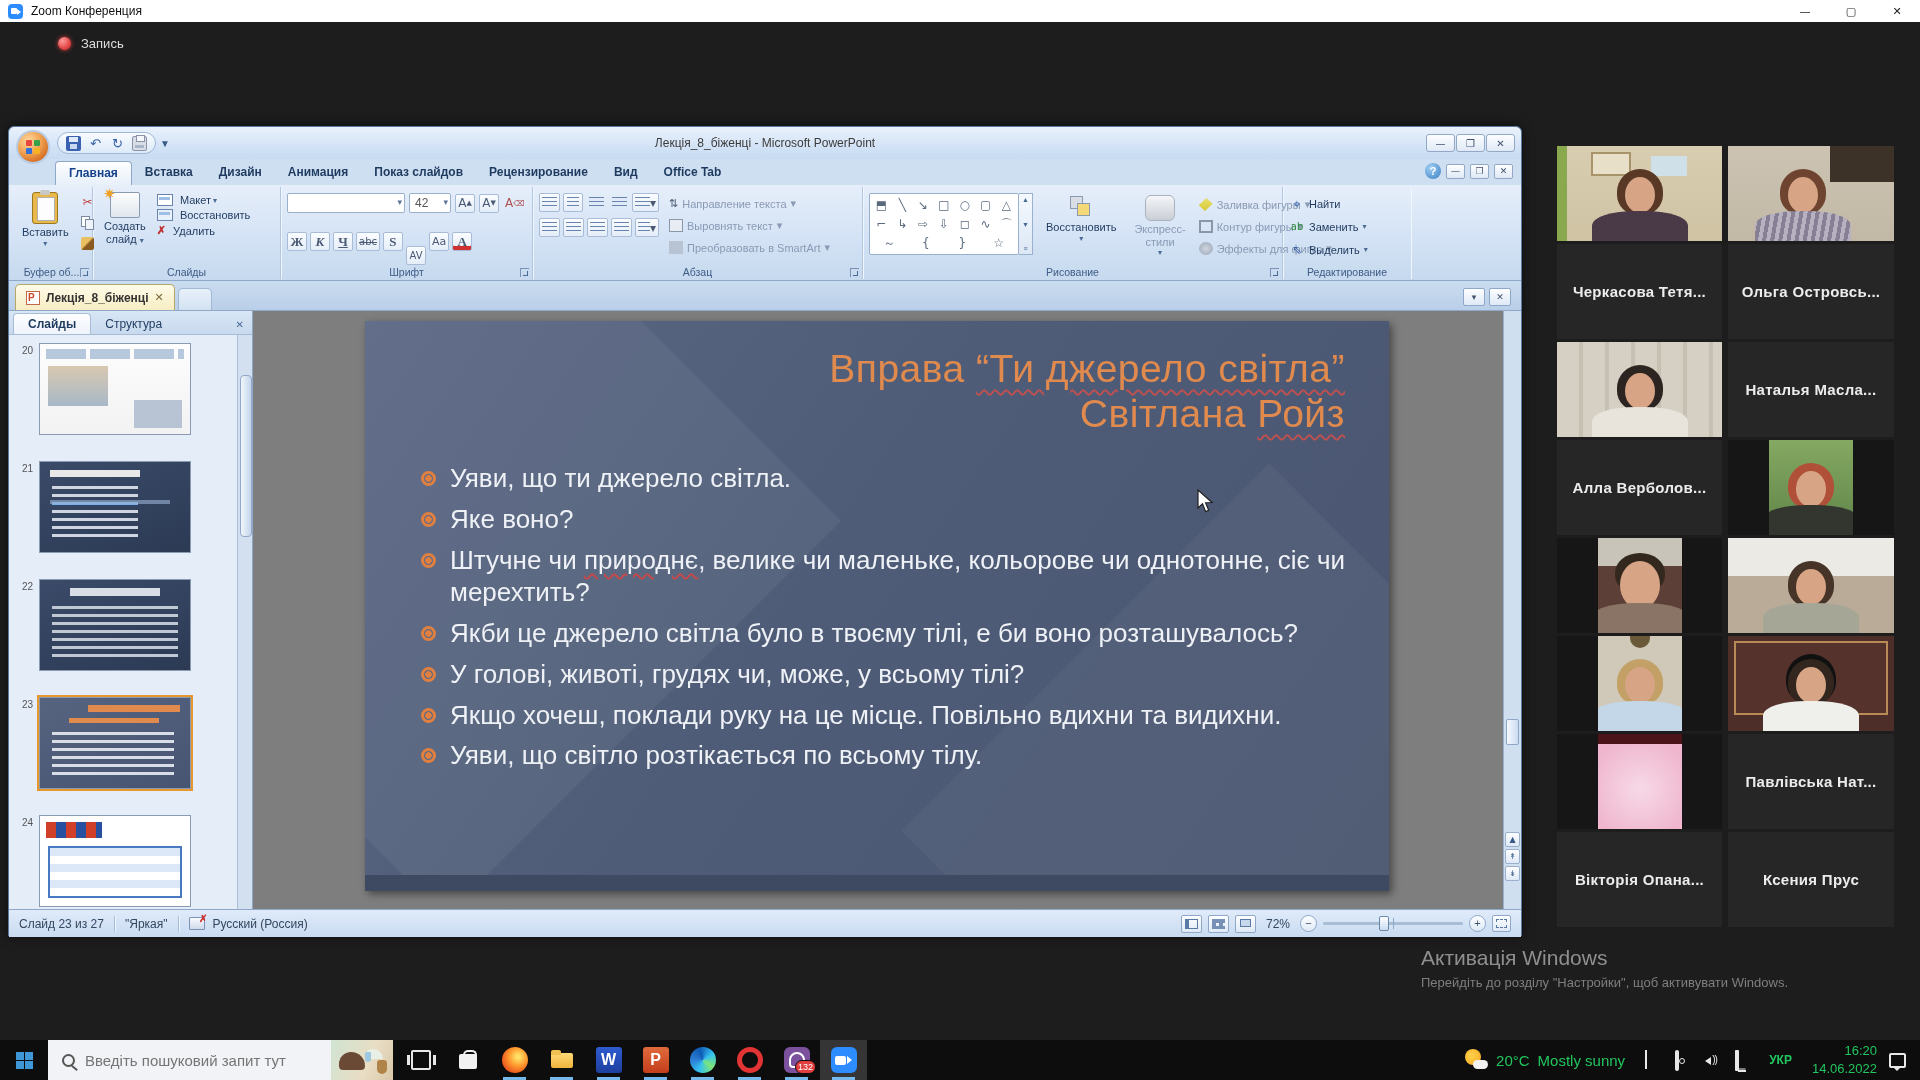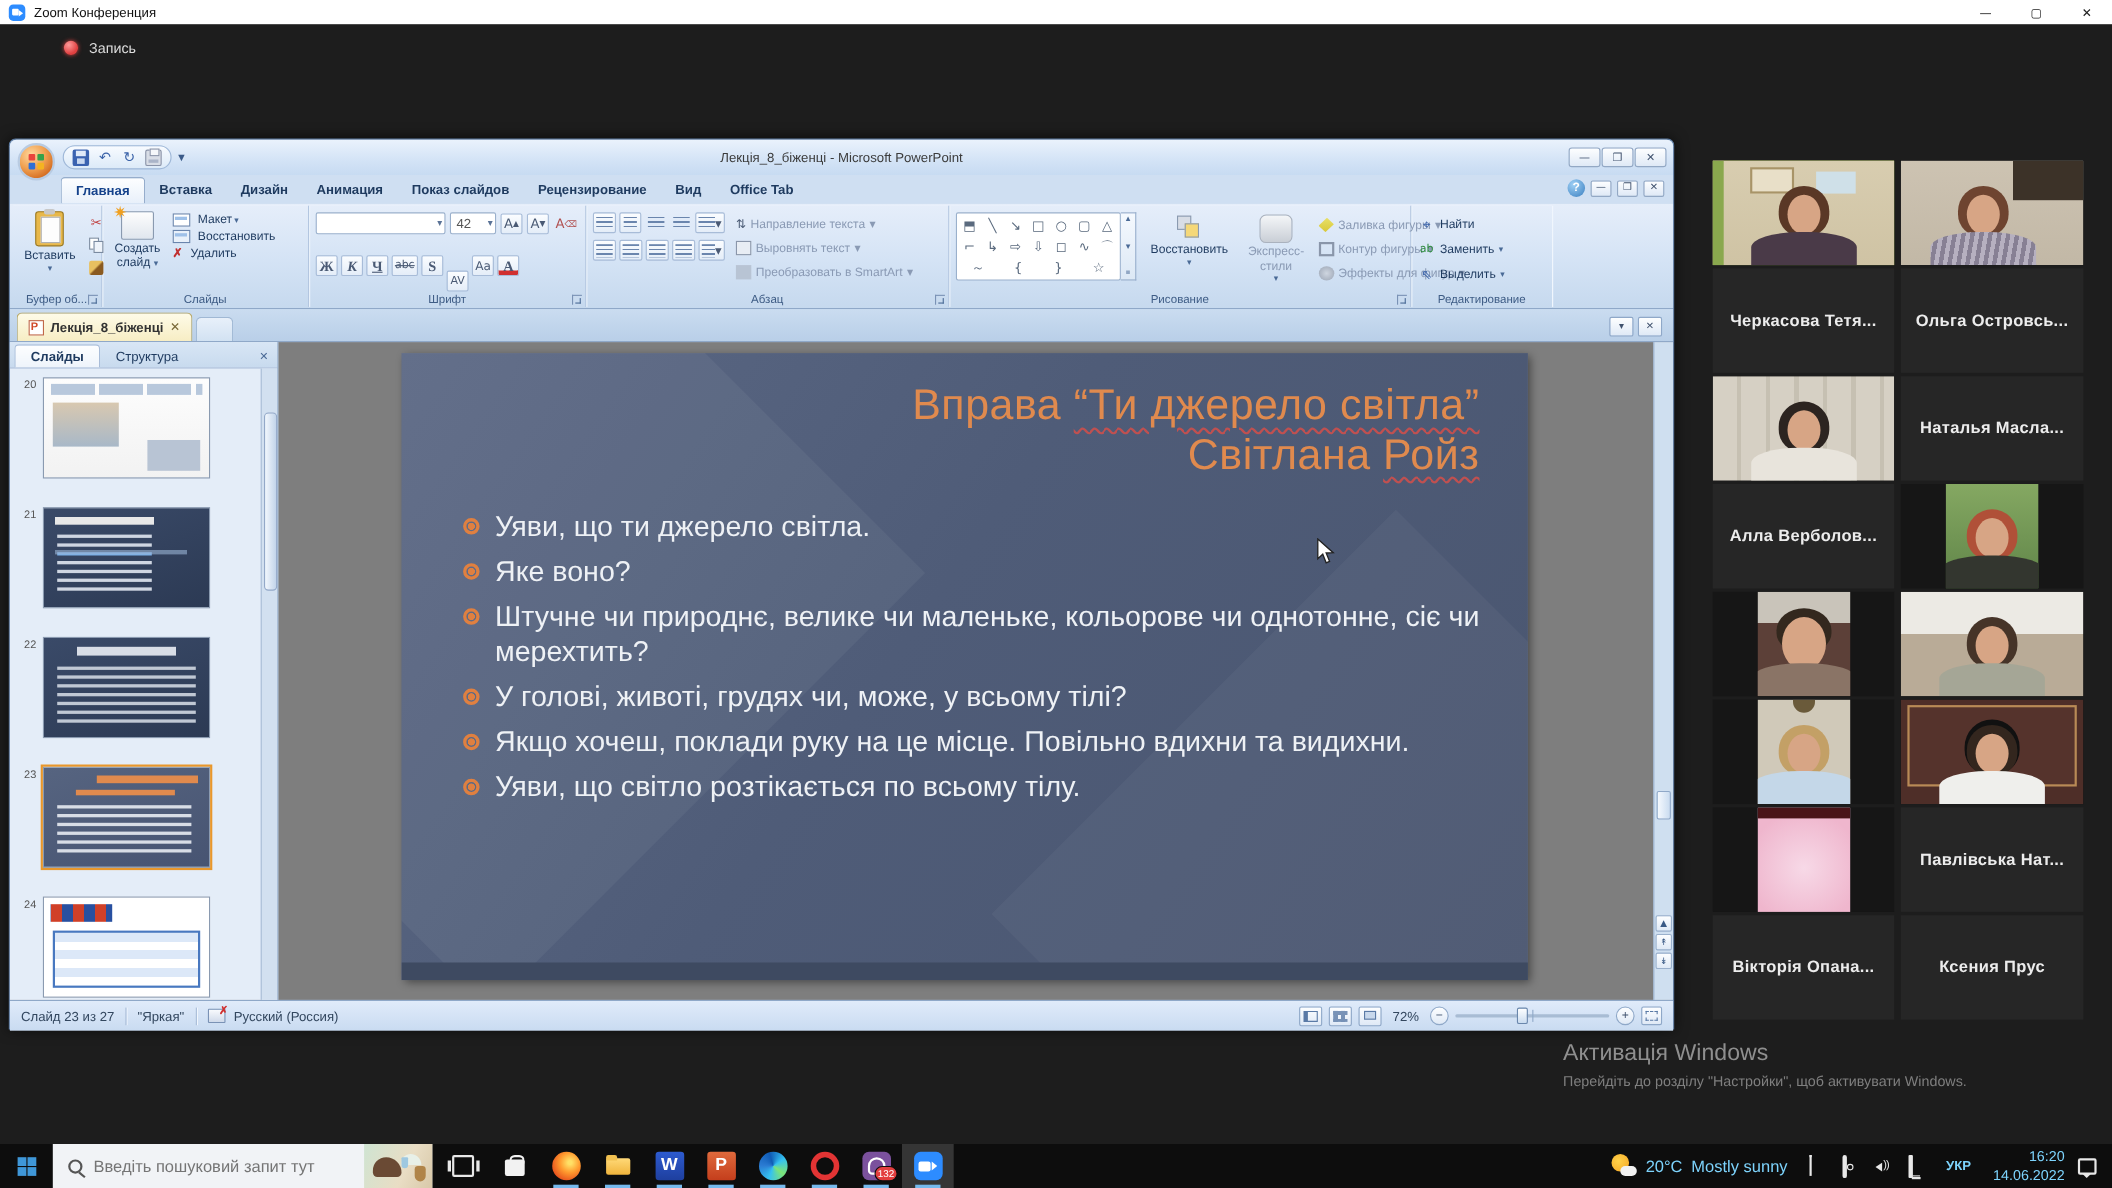--- a/index.html
+++ b/index.html
@@ -139,21 +139,21 @@
   .mainarea{flex:1;position:relative;overflow:hidden;}
   .slide{position:absolute;left:112px;top:10px;width:1024px;height:570px;background:linear-gradient(125deg,#5b6884 0%,#4f5c78 45%,#4a5670 100%);box-shadow:3px 3px 8px rgba(0,0,0,.45);overflow:hidden;}
   .slide::before{content:"";position:absolute;left:-200px;top:-80px;width:560px;height:560px;background:rgba(255,255,255,.05);transform:rotate(45deg);}
   .slide::after{content:"";position:absolute;right:-140px;bottom:-200px;width:520px;height:520px;background:rgba(255,255,255,.04);transform:rotate(45deg);}
   .slide-bottom{position:absolute;left:0;right:0;bottom:0;height:16px;background:#3e4a61;z-index:2;}
   .slide-title{position:relative;z-index:3;text-align:right;padding:26px 44px 0 0;color:#e08a4e;font-size:39px;line-height:1.15;letter-spacing:.5px;}
   .squig{text-decoration:underline;text-decoration-style:wavy;text-decoration-color:#c05050;text-decoration-thickness:1.5px;text-underline-offset:7px;}
   .bullets{position:relative;z-index:3;margin:26px 40px 0 56px;}
   .bullet{display:flex;margin-bottom:9px;color:#eef1f5;font-size:26px;line-height:1.23;}
   .bmark{flex:0 0 15px;height:15px;margin:8px 14px 0 0;border:3px solid #e08040;border-radius:50%;background:radial-gradient(circle,#e08040 0 3px,transparent 3.5px);}
-  .sq{text-decoration-style:wavy;text-decoration-color:#c84848;text-decoration-thickness:1.5px;text-underline-offset:4px;}
+  .sq{text-decoration:underline;text-decoration-style:wavy;text-decoration-color:#c84848;text-decoration-thickness:1.5px;text-underline-offset:4px;}
   .main-scroll{position:absolute;right:0;top:0;bottom:0;width:18px;background:#cfdff0;border-left:1px solid #9ab0cc;}
   .ms-thumb{position:absolute;left:2px;top:408px;width:13px;height:26px;background:linear-gradient(90deg,#f5f9fe,#cadcf0);border:1px solid #8fa8c8;border-radius:2px;}
   .ms-btns{position:absolute;left:0;right:0;bottom:28px;display:flex;flex-direction:column;align-items:center;gap:2px;font-size:8px;color:#3a5a86;font-family:"DejaVu Sans",sans-serif;}
   .msb{width:15px;height:15px;border:1px solid #9ab0cc;background:linear-gradient(#fdfeff,#dfe9f6);display:flex;align-items:center;justify-content:center;border-radius:2px;line-height:1;}
   .cursor{position:absolute;left:944px;top:178px;z-index:9;}
 
   
   .statusbar{height:28px;background:linear-gradient(#e0ebfa,#c9dbf1);border-top:1px solid #8fa8c8;display:flex;align-items:center;font-size:12px;color:#33475f;padding:0 10px;}
   .sb-sep{width:1px;height:16px;background:#a8bcd8;margin:0 10px;box-shadow:1px 0 0 #f0f6fd;}
   .spellicon{width:16px;height:13px;background:linear-gradient(#f8fafd,#d0daea);border:1px solid #7a92b5;border-radius:1px;position:relative;margin-right:8px;}
@@ -240,21 +240,21 @@
   .ic-word,.ic-powerpoint{border-radius:3px;color:#fff;font-weight:bold;font-size:16px;display:flex;align-items:center;justify-content:center;}
   .ic-word{background:linear-gradient(#2d5bd0,#1e3f9e);}
   .ic-powerpoint{background:linear-gradient(#e06a3c,#c43e1c);}
   .ic-edge{border-radius:50%;background:conic-gradient(from 200deg,#35c1f1,#2b7cd3,#0f5bb5,#35c1f1,#7ce577,#35c1f1);}
   .ic-opera{border-radius:50%;border:5px solid #e23434;background:transparent;width:26px;height:26px;}
   .ic-viber{border-radius:6px;background:#7b519d;display:flex;align-items:center;justify-content:center;}
   .ic-viber::before{content:"";width:12px;height:12px;border:2px solid #fff;border-radius:50% 50% 50% 4px;}
   .ic-zoom{border-radius:6px;background:#2d8cff;display:flex;align-items:center;justify-content:center;}
   .ic-zoom::before{content:"";width:11px;height:9px;background:#fff;border-radius:2px;margin-right:1px;}
   .ic-zoom::after{content:"";border-left:5px solid #fff;border-top:4px solid transparent;border-bottom:4px solid transparent;}
-  .tray{margin-left:auto;display:flex;align-items:center;height:40px;color:#7dd3fc;}
+  .tray{margin-left:auto;display:flex;align-items:center;height:40px;color:#22c55e;}
   .weather{display:flex;align-items:center;gap:8px;padding:0 10px;}
   .wicon{width:24px;height:24px;position:relative;}
   .wicon::before{content:"";position:absolute;left:1px;top:1px;width:16px;height:16px;border-radius:50%;background:radial-gradient(circle at 40% 40%,#ffd24a,#f5a623);}
   .wicon::after{content:"";position:absolute;right:0;bottom:3px;width:15px;height:9px;background:#f2f2f2;border-radius:8px;}
   .wtemp{font-size:15px;}
   .wdesc{font-size:15px;}
   .trayicons{display:flex;align-items:center;gap:14px;margin:0 10px;}
   .tico{width:16px;height:16px;position:relative;color:#e8e8e8;}
   .chev{width:9px;height:9px;border-left:2px solid #e8e8e8;border-top:2px solid #e8e8e8;transform:rotate(45deg) translate(3px,3px);}
   .cam{border:2px solid #e8e8e8;border-radius:3px;width:14px;height:11px;margin-top:3px;}
@@ -574,20 +574,24 @@
               <div class="bullet">
                 <span class="bmark"></span>
                 <span class="btext">Яке воно?</span>
               </div>
               <div class="bullet">
                 <span class="bmark"></span>
                 <span class="btext">Штучне чи <span class="sq">природнє</span>, велике чи маленьке, кольорове чи однотонне, сіє чи мерехтить?</span>
               </div>
               <div class="bullet">
                 <span class="bmark"></span>
+                <span class="btext">Якби це джерело світла було в твоєму тілі, е би воно розташувалось?</span>
+              </div>
+              <div class="bullet">
+                <span class="bmark"></span>
                 <span class="btext">У голові, животі, грудях чи, може, у всьому тілі?</span>
               </div>
               <div class="bullet">
                 <span class="bmark"></span>
                 <span class="btext">Якщо хочеш, поклади руку на це місце. Повільно вдихни та видихни.</span>
               </div>
               <div class="bullet">
                 <span class="bmark"></span>
                 <span class="btext">Уяви, що світло розтікається по всьому тілу.</span>
               </div>

